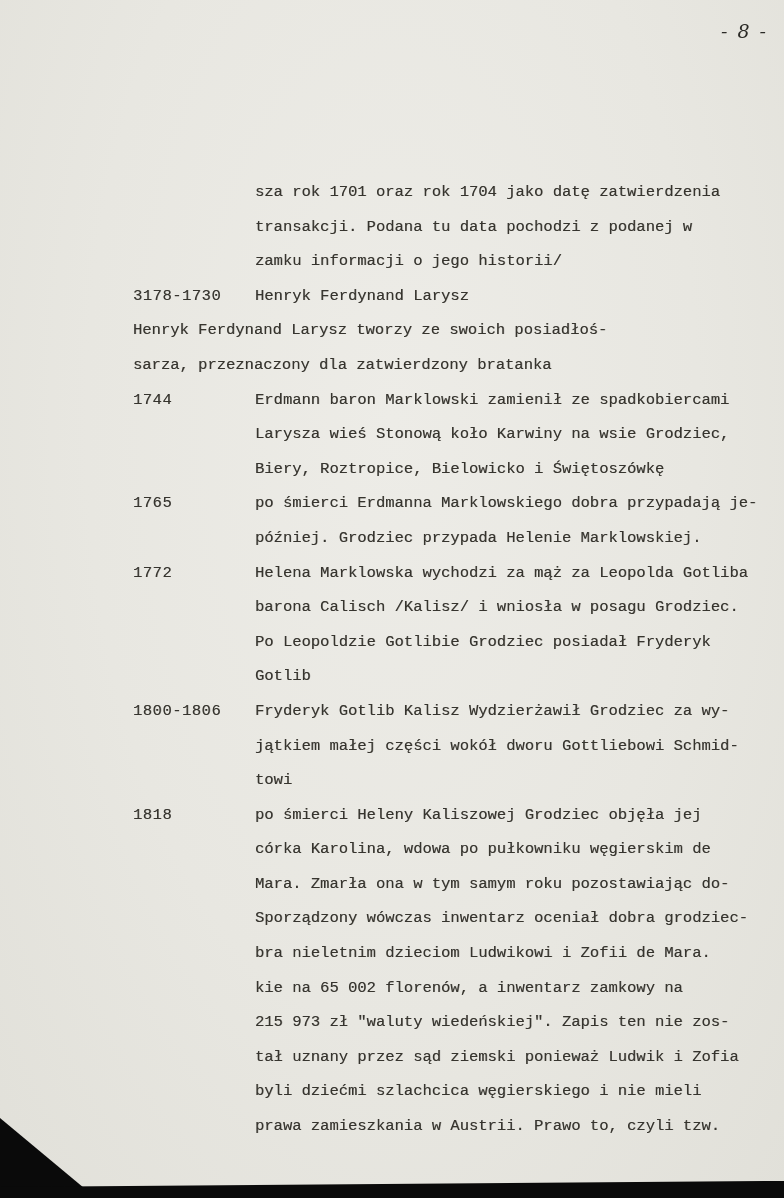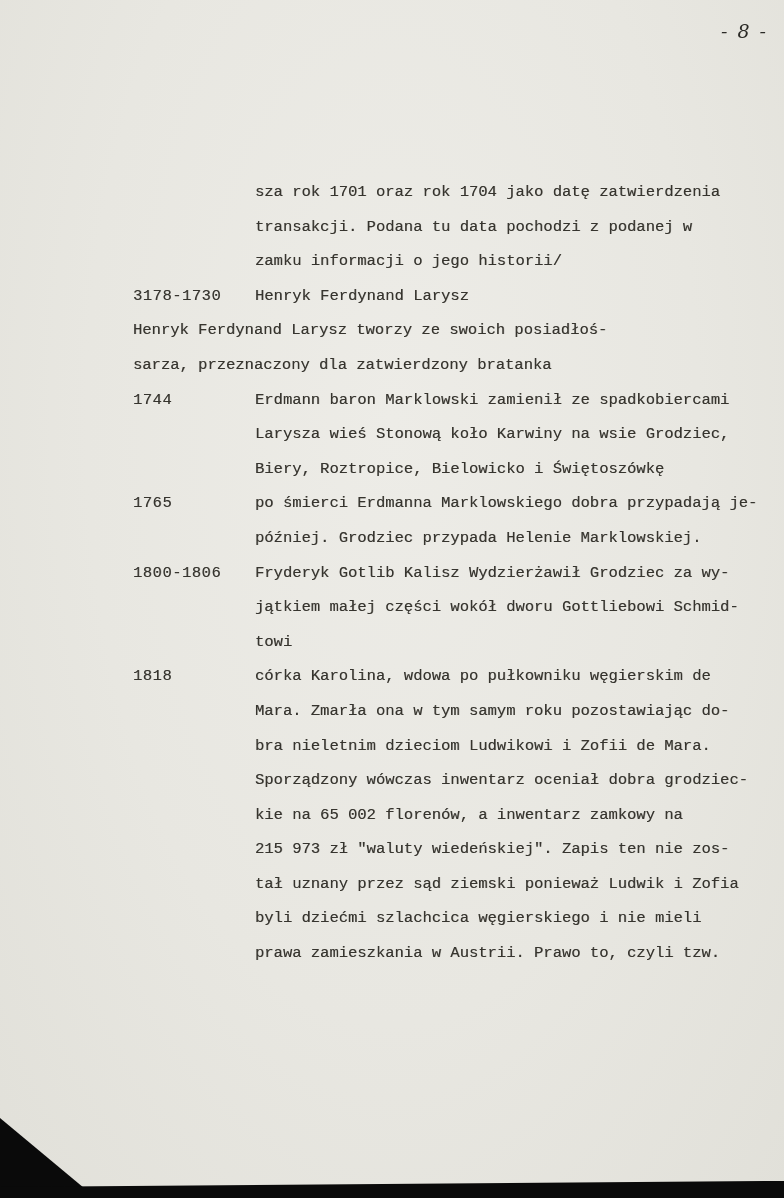--- a/index.html
+++ b/index.html
@@ -113,34 +113,44 @@
       </div>
     </div>
     <div class="entry">
       <div class="year">1765</div>
       <div class="text">
         <div class="line">po śmierci Erdmanna Marklowskiego dobra przypadają je-</div>
         <div class="line">później. Grodziec przypada Helenie Marklowskiej.</div>
       </div>
     </div>
     <div class="entry">
+      <div class="year">1772</div>
+      <div class="text">
+        <div class="line">Helena Marklowska wychodzi za mąż za Leopolda Gotliba</div>
+        <div class="line">barona Calisch /Kalisz/ i wniosła w posagu Grodziec.</div>
+        <div class="line">Po Leopoldzie Gotlibie Grodziec posiadał Fryderyk</div>
+        <div class="line">Gotlib</div>
+      </div>
+    </div>
+    <div class="entry">
       <div class="year">1800-1806</div>
       <div class="text">
         <div class="line">Fryderyk Gotlib Kalisz Wydzierżawił Grodziec za wy-</div>
         <div class="line">jątkiem małej części wokół dworu Gottliebowi Schmid-</div>
         <div class="line">towi</div>
       </div>
     </div>
     <div class="entry">
       <div class="year">1818</div>
       <div class="text">
+        <div class="line">po śmierci Heleny Kaliszowej Grodziec objęła jej</div>
         <div class="line">córka Karolina, wdowa po pułkowniku węgierskim de</div>
         <div class="line">Mara. Zmarła ona w tym samym roku pozostawiając do-</div>
+        <div class="line">Sporządzony wówczas inwentarz oceniał dobra grodziec-</div>
         <div class="line">bra nieletnim dzieciom Ludwikowi i Zofii de Mara.</div>
-        <div class="line">Sporządzony wówczas inwentarz oceniał dobra grodziec-</div>
         <div class="line">kie na 65 002 florenów, a inwentarz zamkowy na</div>
         <div class="line">215 973 zł "waluty wiedeńskiej". Zapis ten nie zos-</div>
         <div class="line">tał uznany przez sąd ziemski ponieważ Ludwik i Zofia</div>
         <div class="line">byli dziećmi szlachcica węgierskiego i nie mieli</div>
         <div class="line">prawa zamieszkania w Austrii. Prawo to, czyli tzw.</div>
       </div>
     </div>
   </div>
 
 <div class="scan-corner-wedge"></div>

